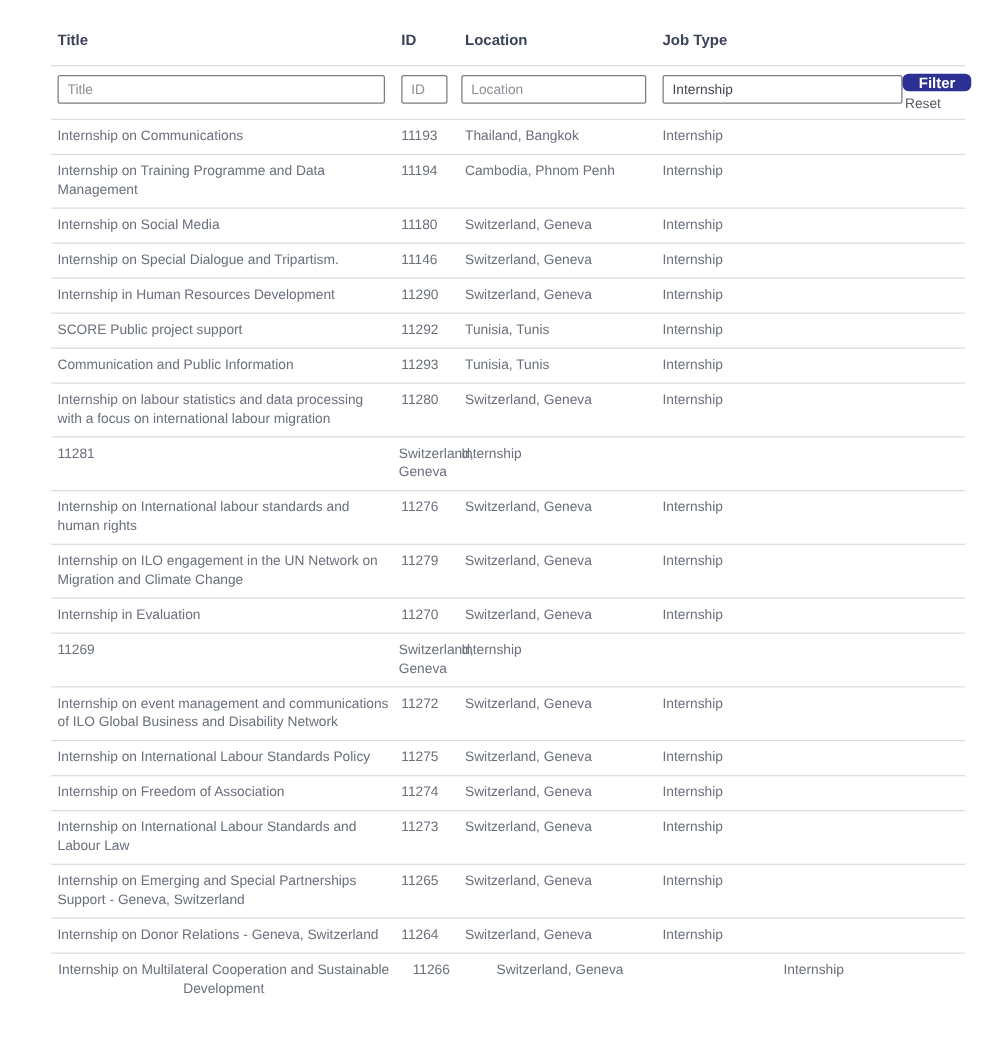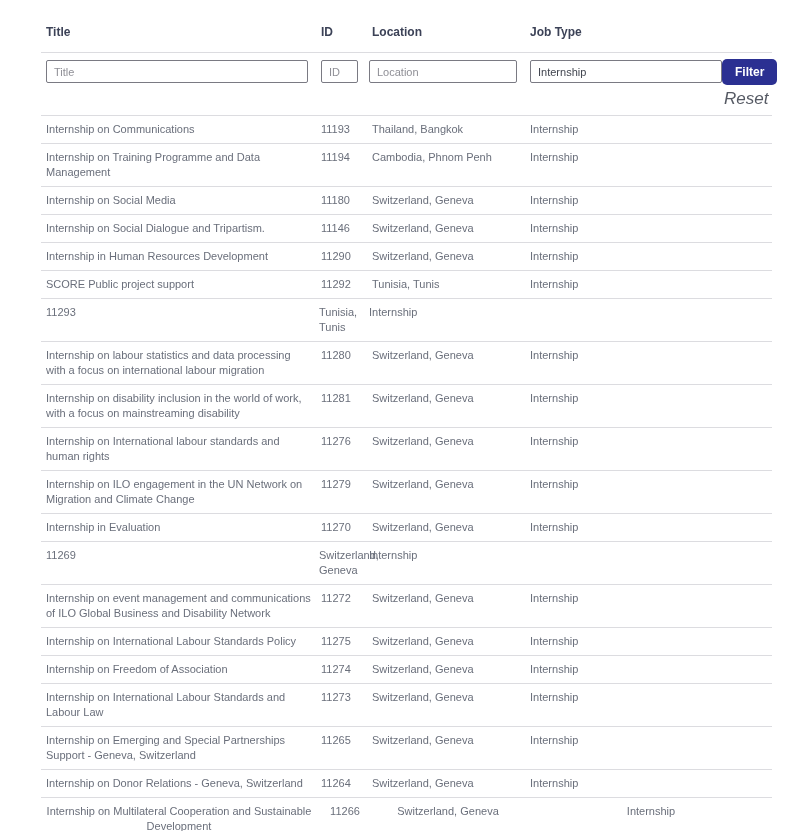--- a/index.html
+++ b/index.html
@@ -65,35 +65,34 @@
     display:flex;
     flex-direction:column;
     align-items:flex-start;
     row-gap:4px;
   }
   .filter-btn{
     background:var(--accent);
     color:#ffffff;
     border:none;
     border-radius:5px;
-    height:26px;
+    height:14px;
     padding:0 13px;
     font-family:"Liberation Sans","DejaVu Sans",sans-serif;
     font-size:12px;
     font-weight:700;
     cursor:pointer;
     margin-top:-1px;
   }
   .reset-link{
-    font-size:17px;
+    font-size:11px;
     color:var(--reset-text);
     text-decoration:none;
     cursor:pointer;
     padding-left:2px;
-    font-style:italic;
   }
   
   .row{
     border-bottom:1px solid var(--divider);
     padding:6px 0;
     cursor:pointer;
   }
   #table-body .row:last-child{border-bottom:none;text-align:center;}
   .cell{
     font-size:11px;
@@ -153,55 +152,55 @@
   </div>
 
   <div class="grid-row row">
     <div class="cell c1">Internship on Social Media</div>
     <div class="cell c2">11180</div>
     <div class="cell c3">Switzerland, Geneva</div>
     <div class="cell c4">Internship</div>
   </div>
 
   <div class="grid-row row">
-    <div class="cell c1">Internship on Social Dialogue and Tripartism.</div>
+    <div class="cell c1">Internship on Special Dialogue and Tripartism.</div>
     <div class="cell c2">11146</div>
     <div class="cell c3">Switzerland, Geneva</div>
     <div class="cell c4">Internship</div>
   </div>
 
   <div class="grid-row row">
     <div class="cell c1">Internship in Human Resources Development</div>
     <div class="cell c2">11290</div>
     <div class="cell c3">Switzerland, Geneva</div>
     <div class="cell c4">Internship</div>
   </div>
 
   <div class="grid-row row">
     <div class="cell c1">SCORE Public project support</div>
     <div class="cell c2">11292</div>
     <div class="cell c3">Tunisia, Tunis</div>
     <div class="cell c4">Internship</div>
   </div>
 
   <div class="grid-row row">
+    <div class="cell c1">Communication and Public Information</div>
     <div class="cell c2">11293</div>
     <div class="cell c3">Tunisia, Tunis</div>
     <div class="cell c4">Internship</div>
   </div>
 
   <div class="grid-row row">
     <div class="cell c1">Internship on labour statistics and data processing with a focus on international labour migration</div>
     <div class="cell c2">11280</div>
     <div class="cell c3">Switzerland, Geneva</div>
     <div class="cell c4">Internship</div>
   </div>
 
   <div class="grid-row row">
-    <div class="cell c1">Internship on disability inclusion in the world of work, with a focus on mainstreaming disability</div>
     <div class="cell c2">11281</div>
     <div class="cell c3">Switzerland, Geneva</div>
     <div class="cell c4">Internship</div>
   </div>
 
   <div class="grid-row row">
     <div class="cell c1">Internship on International labour standards and human rights</div>
     <div class="cell c2">11276</div>
     <div class="cell c3">Switzerland, Geneva</div>
     <div class="cell c4">Internship</div>

